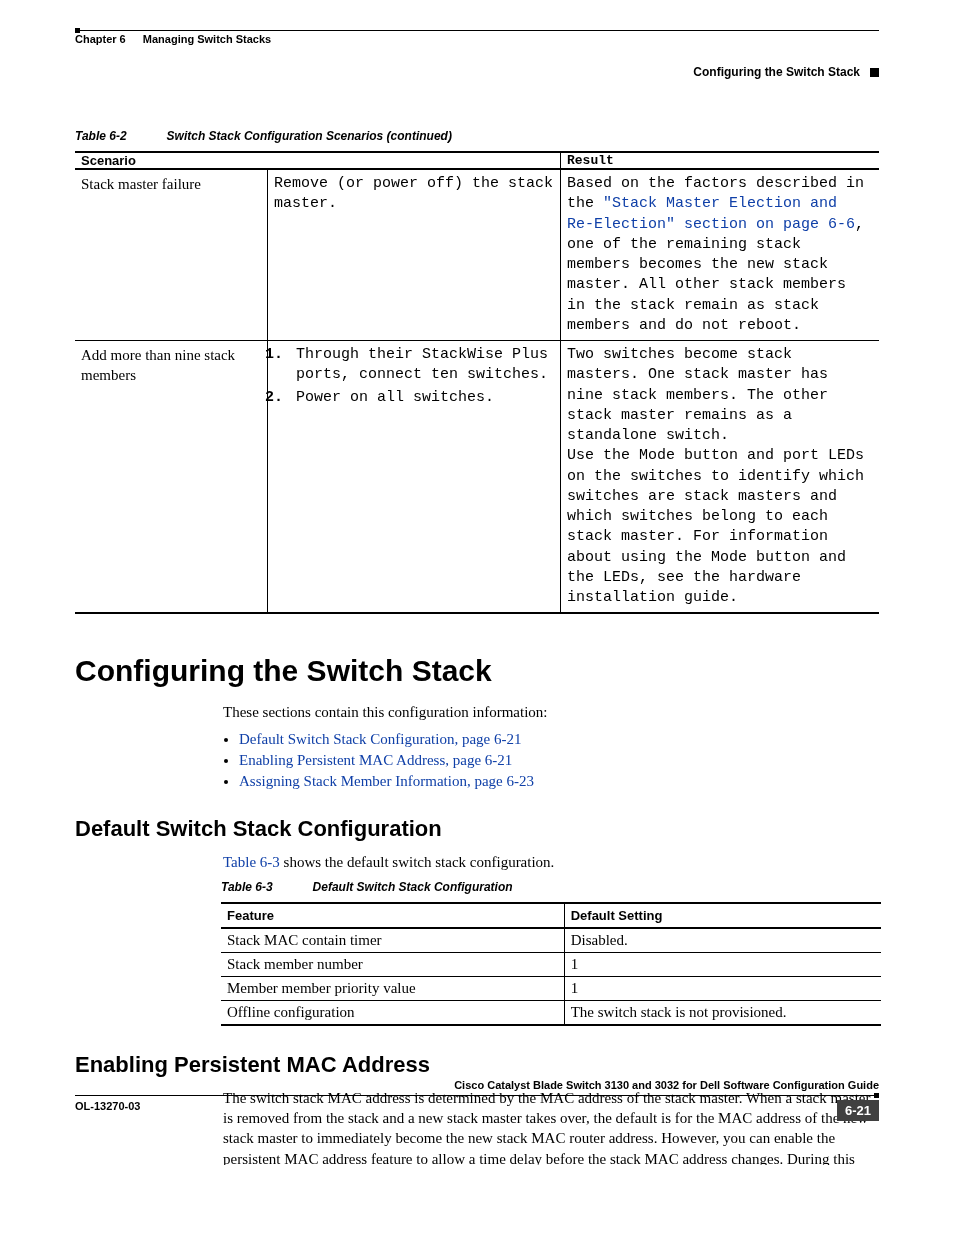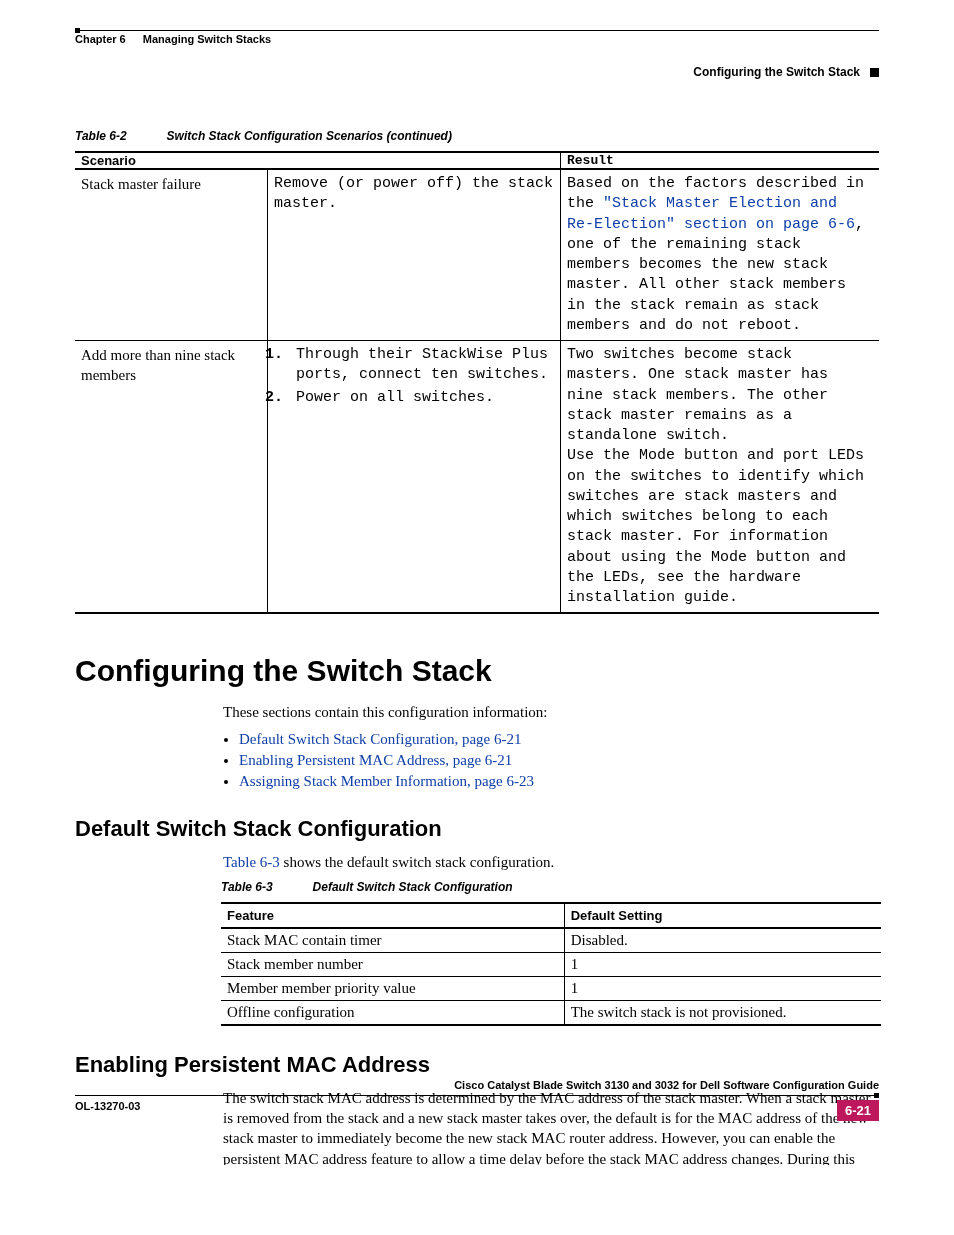--- a/index.html
+++ b/index.html
@@ -153,21 +153,21 @@
     display: flex;
     justify-content: space-between;
     margin-top: 4px;
   }
   .foot-left {
     font-family: Arial, Helvetica, sans-serif;
     font-size: 11px;
     font-weight: bold;
   }
   .page-badge {
-    background: #be185d;
+    background: #404040;
     color: #fff;
     font-family: Arial, Helvetica, sans-serif;
     font-weight: bold;
     font-size: 13px;
     padding: 3px 8px;
   }
   .para-gap { }
 </style>
 </head>
 <body>

